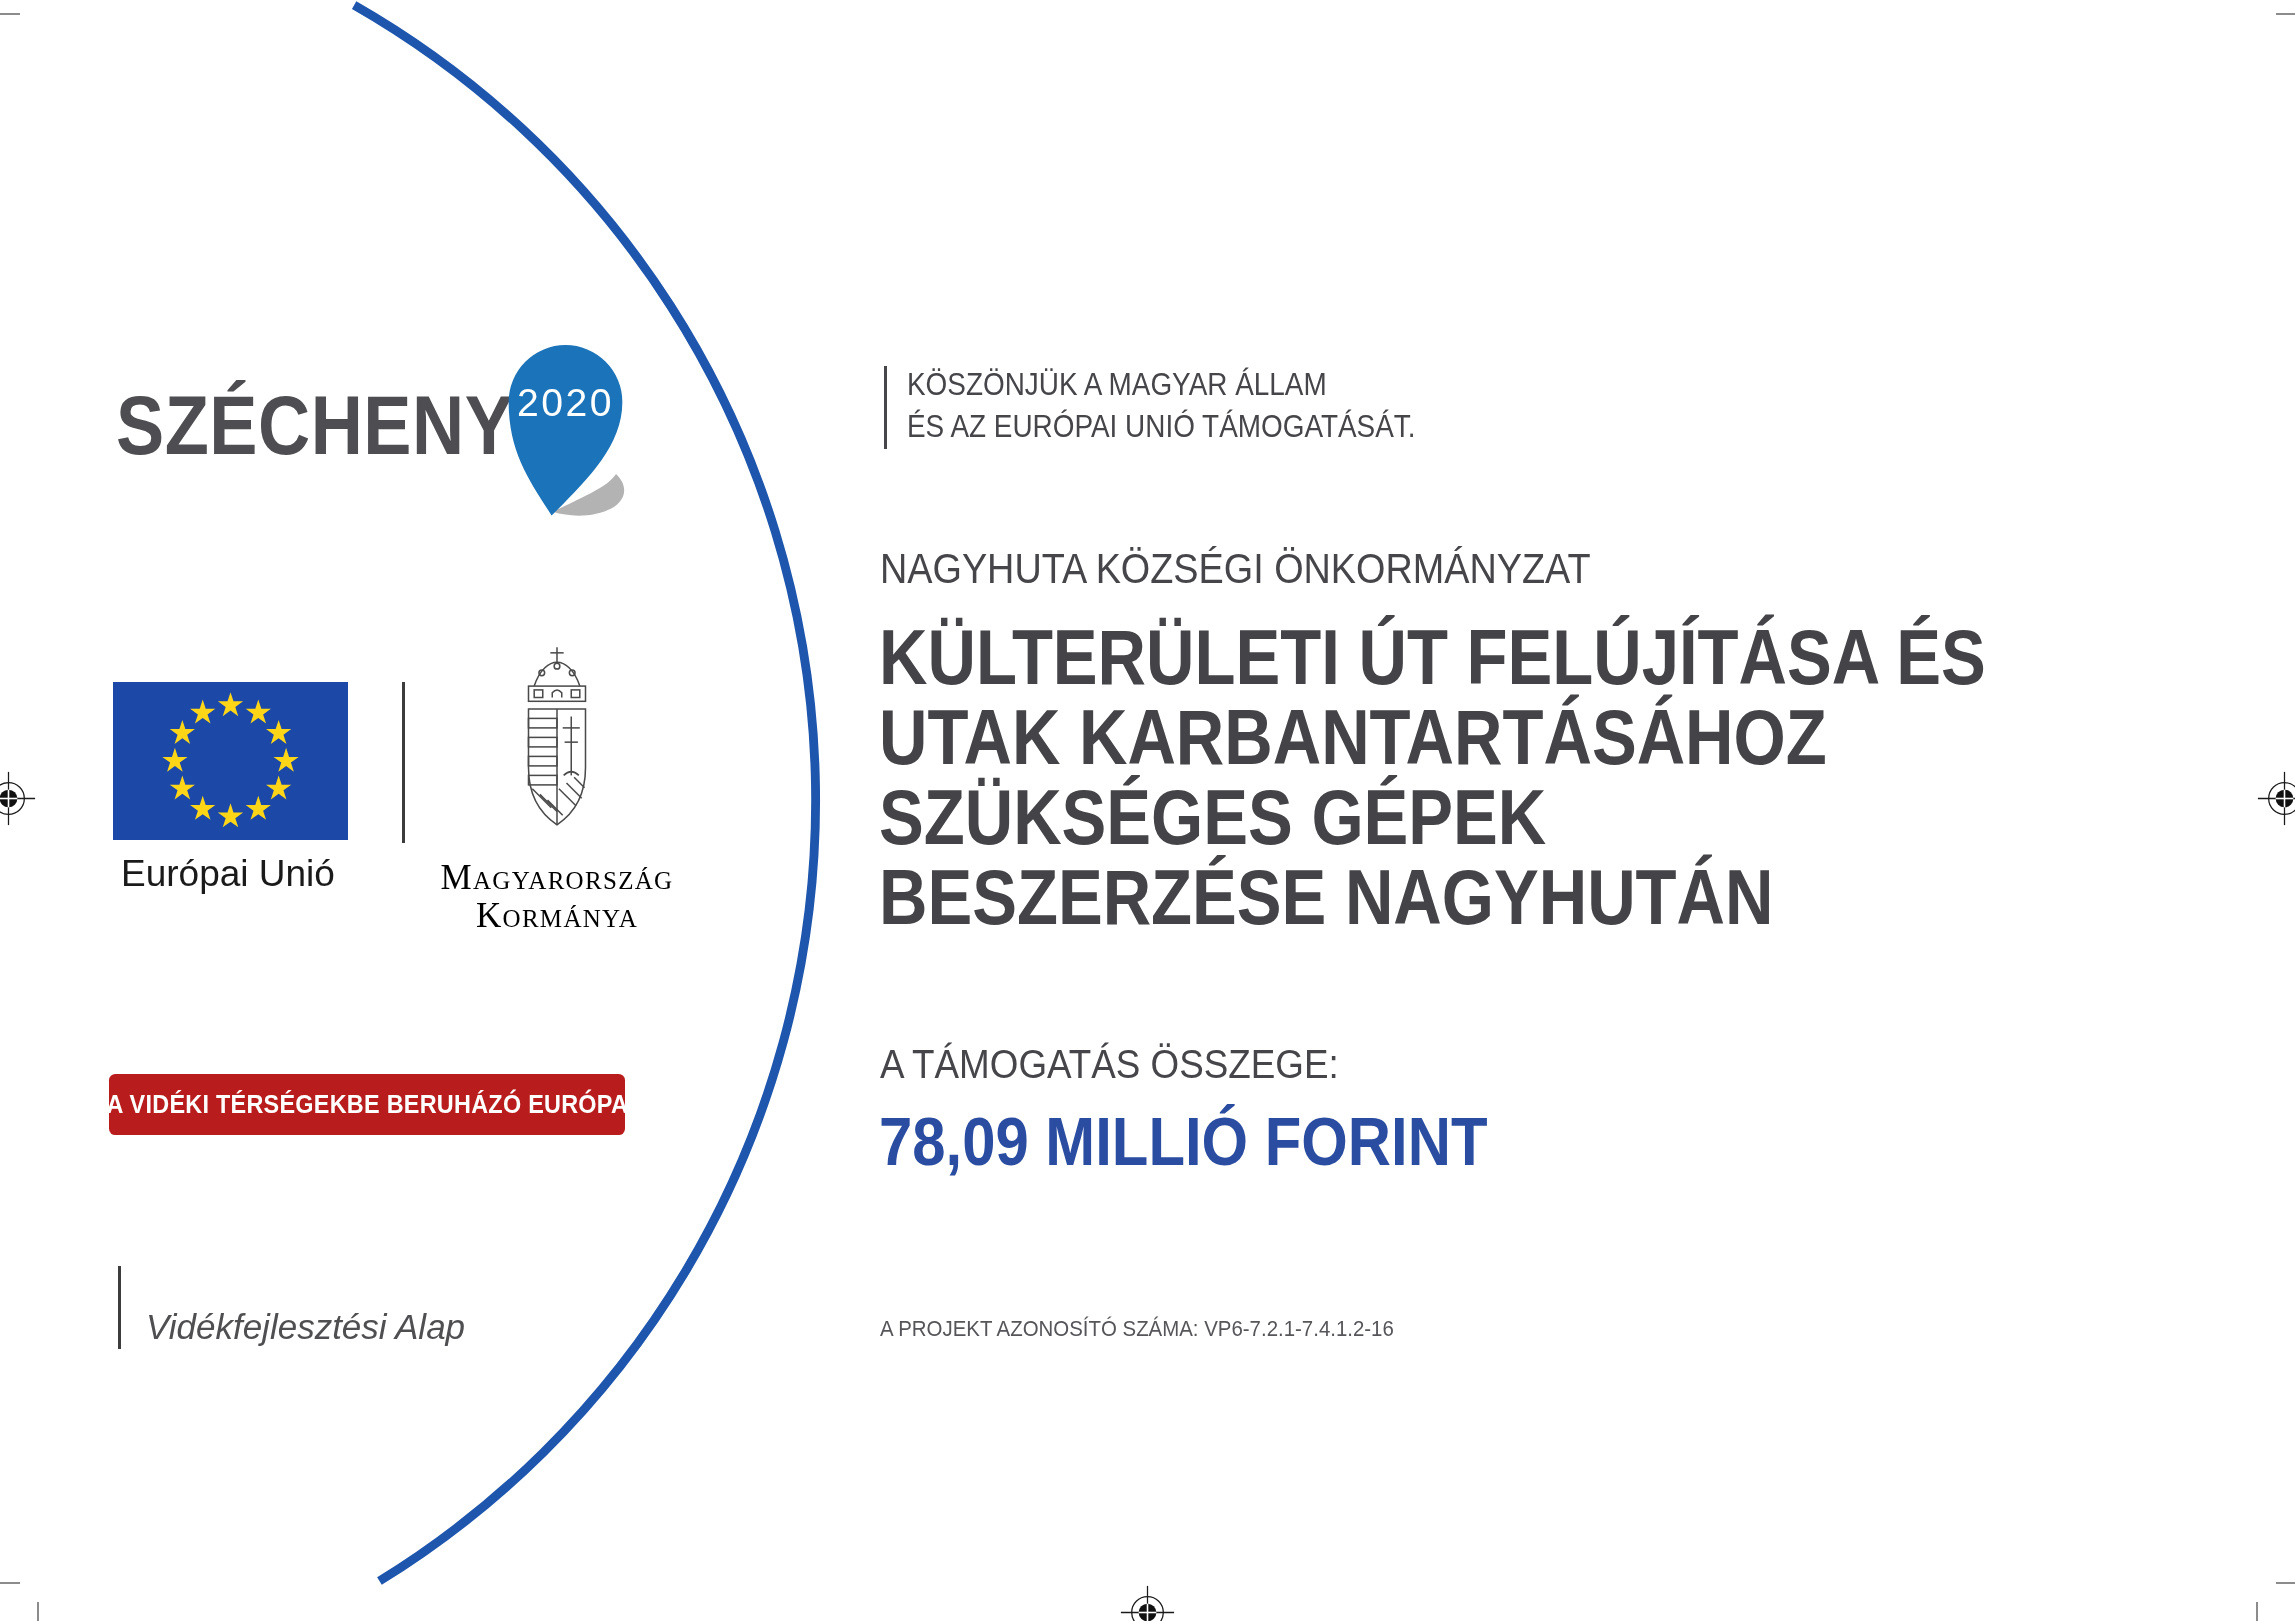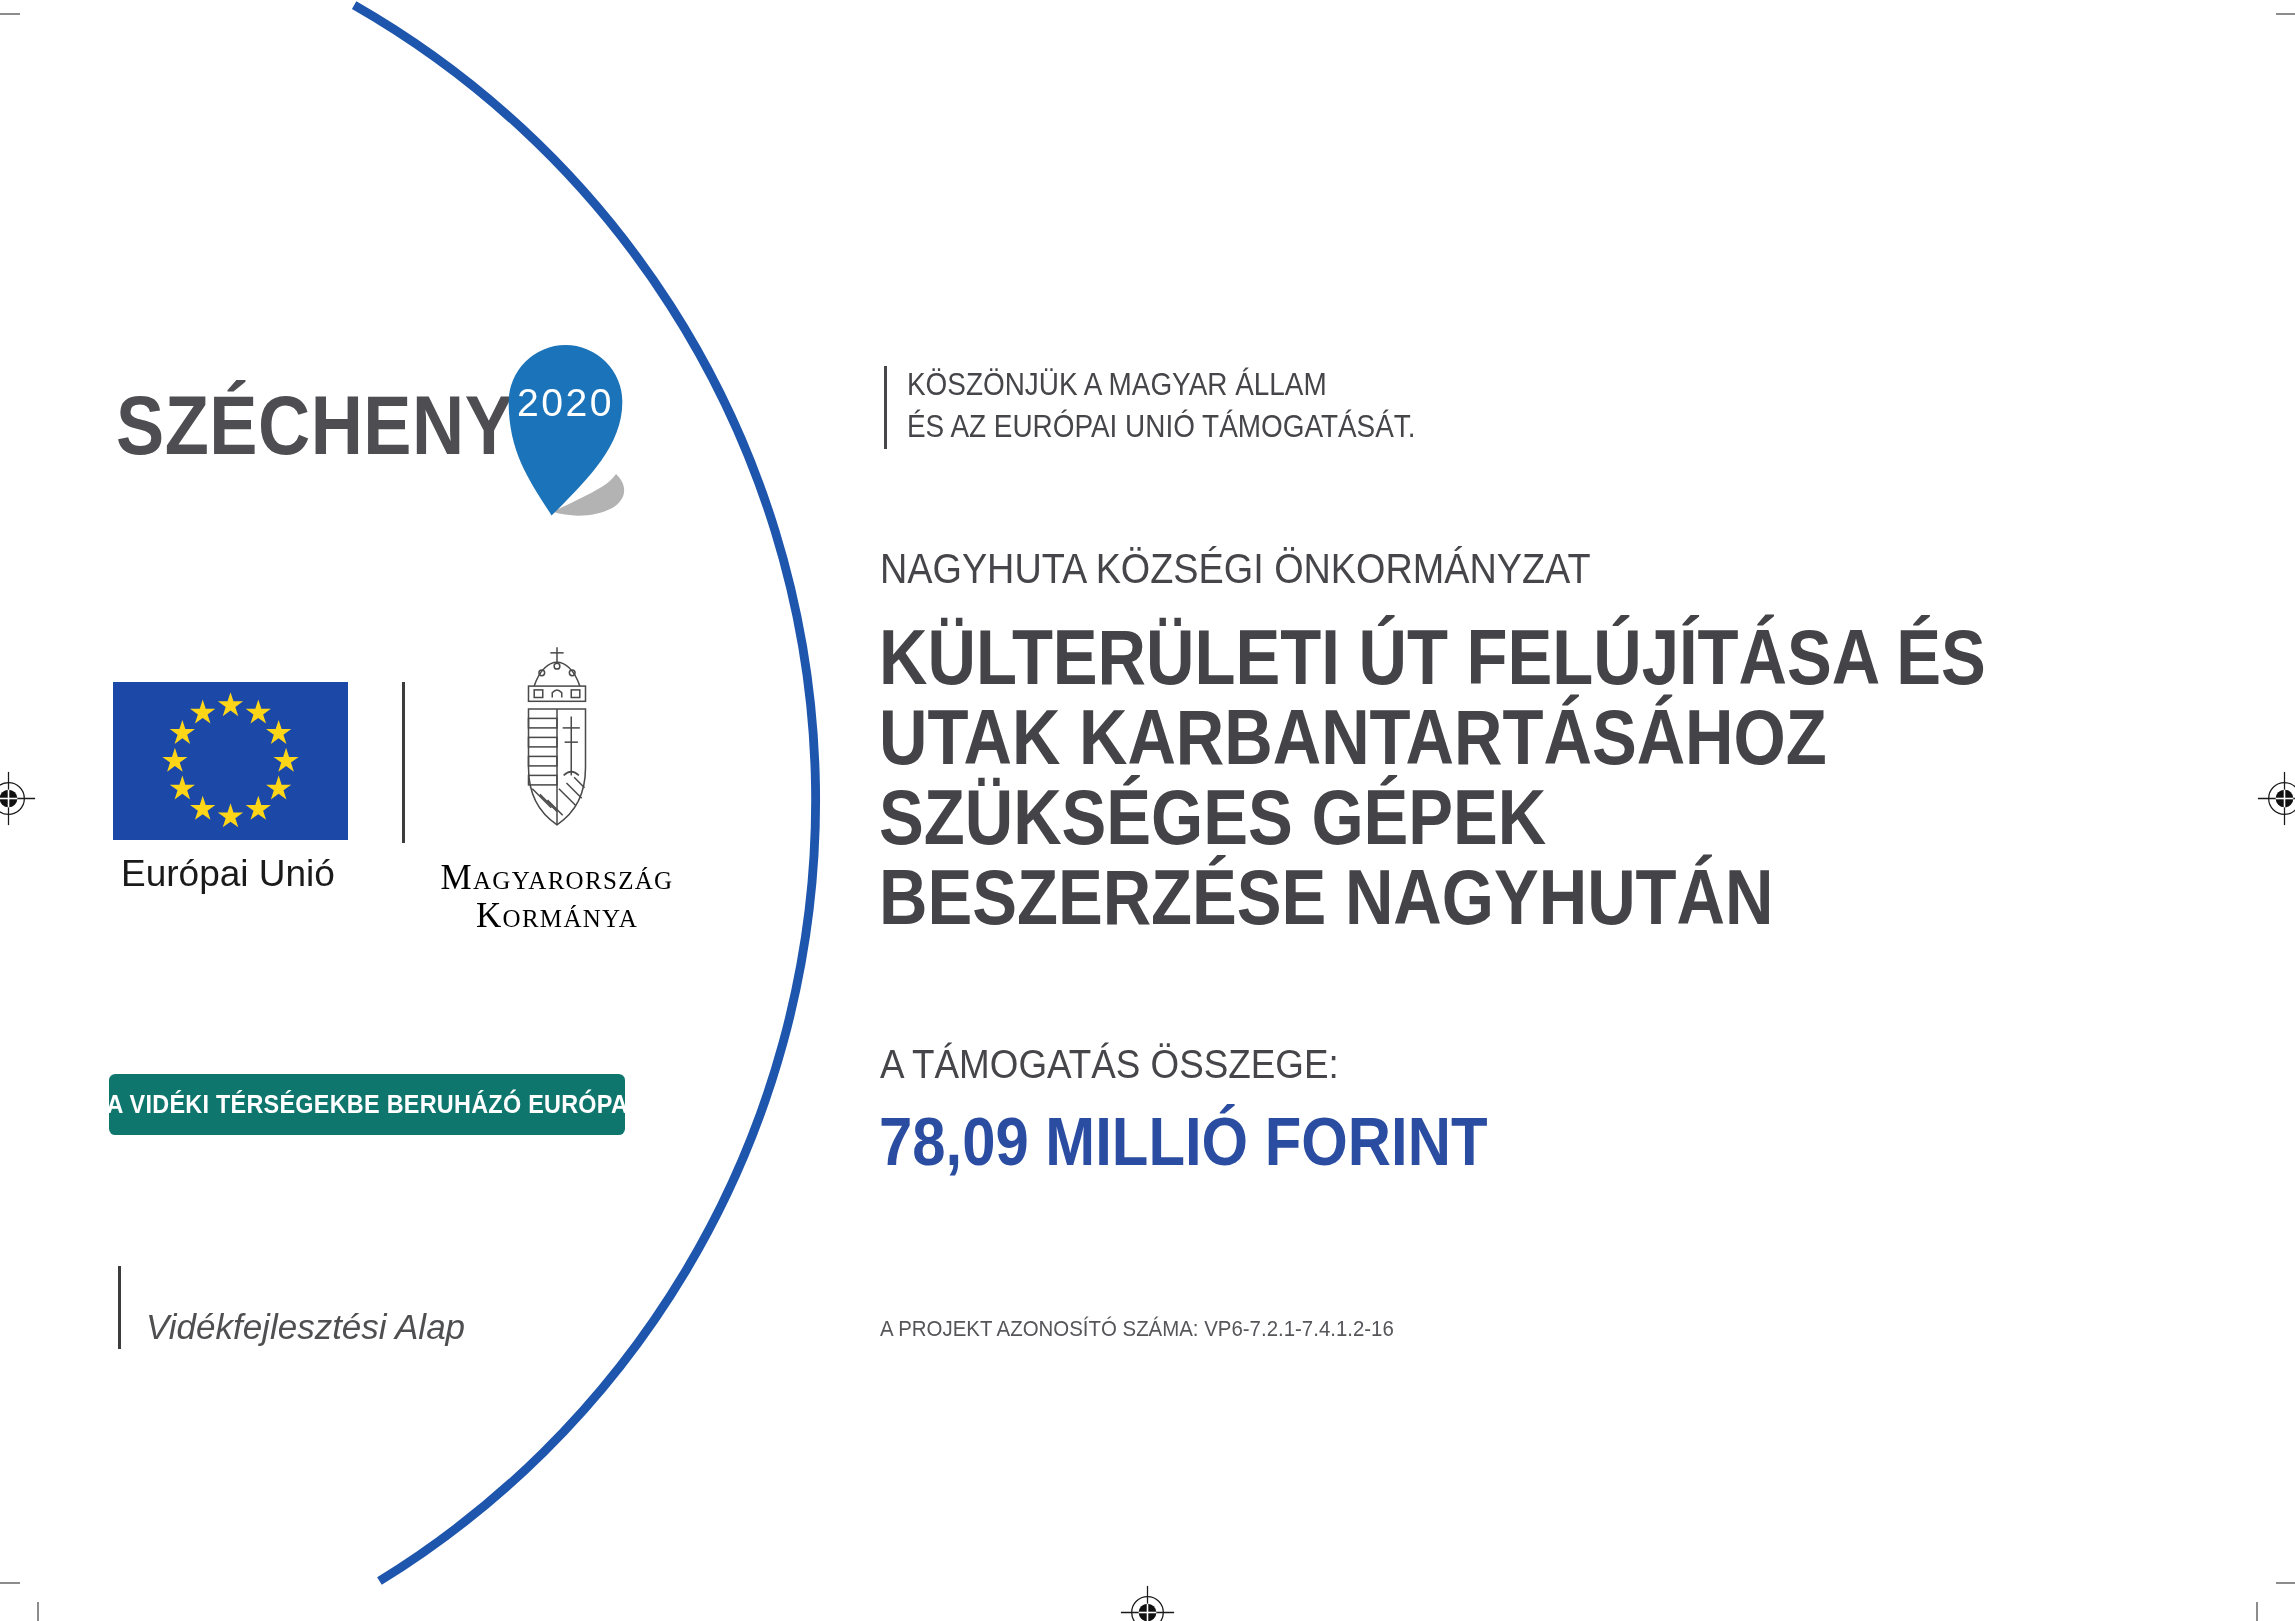--- a/index.html
+++ b/index.html
@@ -38,21 +38,21 @@
   }
   .logo-divider{position:absolute;left:402px;top:682px;width:2.5px;height:161px;background:#3c3c3c;}
   .arms{position:absolute;left:500px;top:644px;width:114px;height:202px;}
   .gov{
     position:absolute;left:405px;top:859px;width:304px;text-align:center;
     font-family:"Liberation Serif",serif;font-variant:small-caps;color:#000;
     font-size:35px;line-height:38px;letter-spacing:1.3px;
   }
   .banner{
     position:absolute;left:109px;top:1074px;width:516px;height:61px;border-radius:6.3px;
-    background:#0f766e;display:flex;align-items:center;justify-content:center;
+    background:#b91c1c;display:flex;align-items:center;justify-content:center;
   }
   .banner span{
     color:#ffffff;font-weight:700;font-size:26.6px;white-space:nowrap;
     transform:scaleX(.88);transform-origin:center;letter-spacing:0.3px;
   }
   .fund-bar{position:absolute;left:118px;top:1266px;width:3.2px;height:83px;background:#3c3c3c;}
   .fund-line1{position:absolute;left:138px;top:1265px;font-size:35px;color:#4f4f52;white-space:nowrap;}
   .fund-line2{position:absolute;left:146px;top:1307px;font-size:35px;color:#4f4f52;white-space:nowrap;font-style:italic;}
 
   

